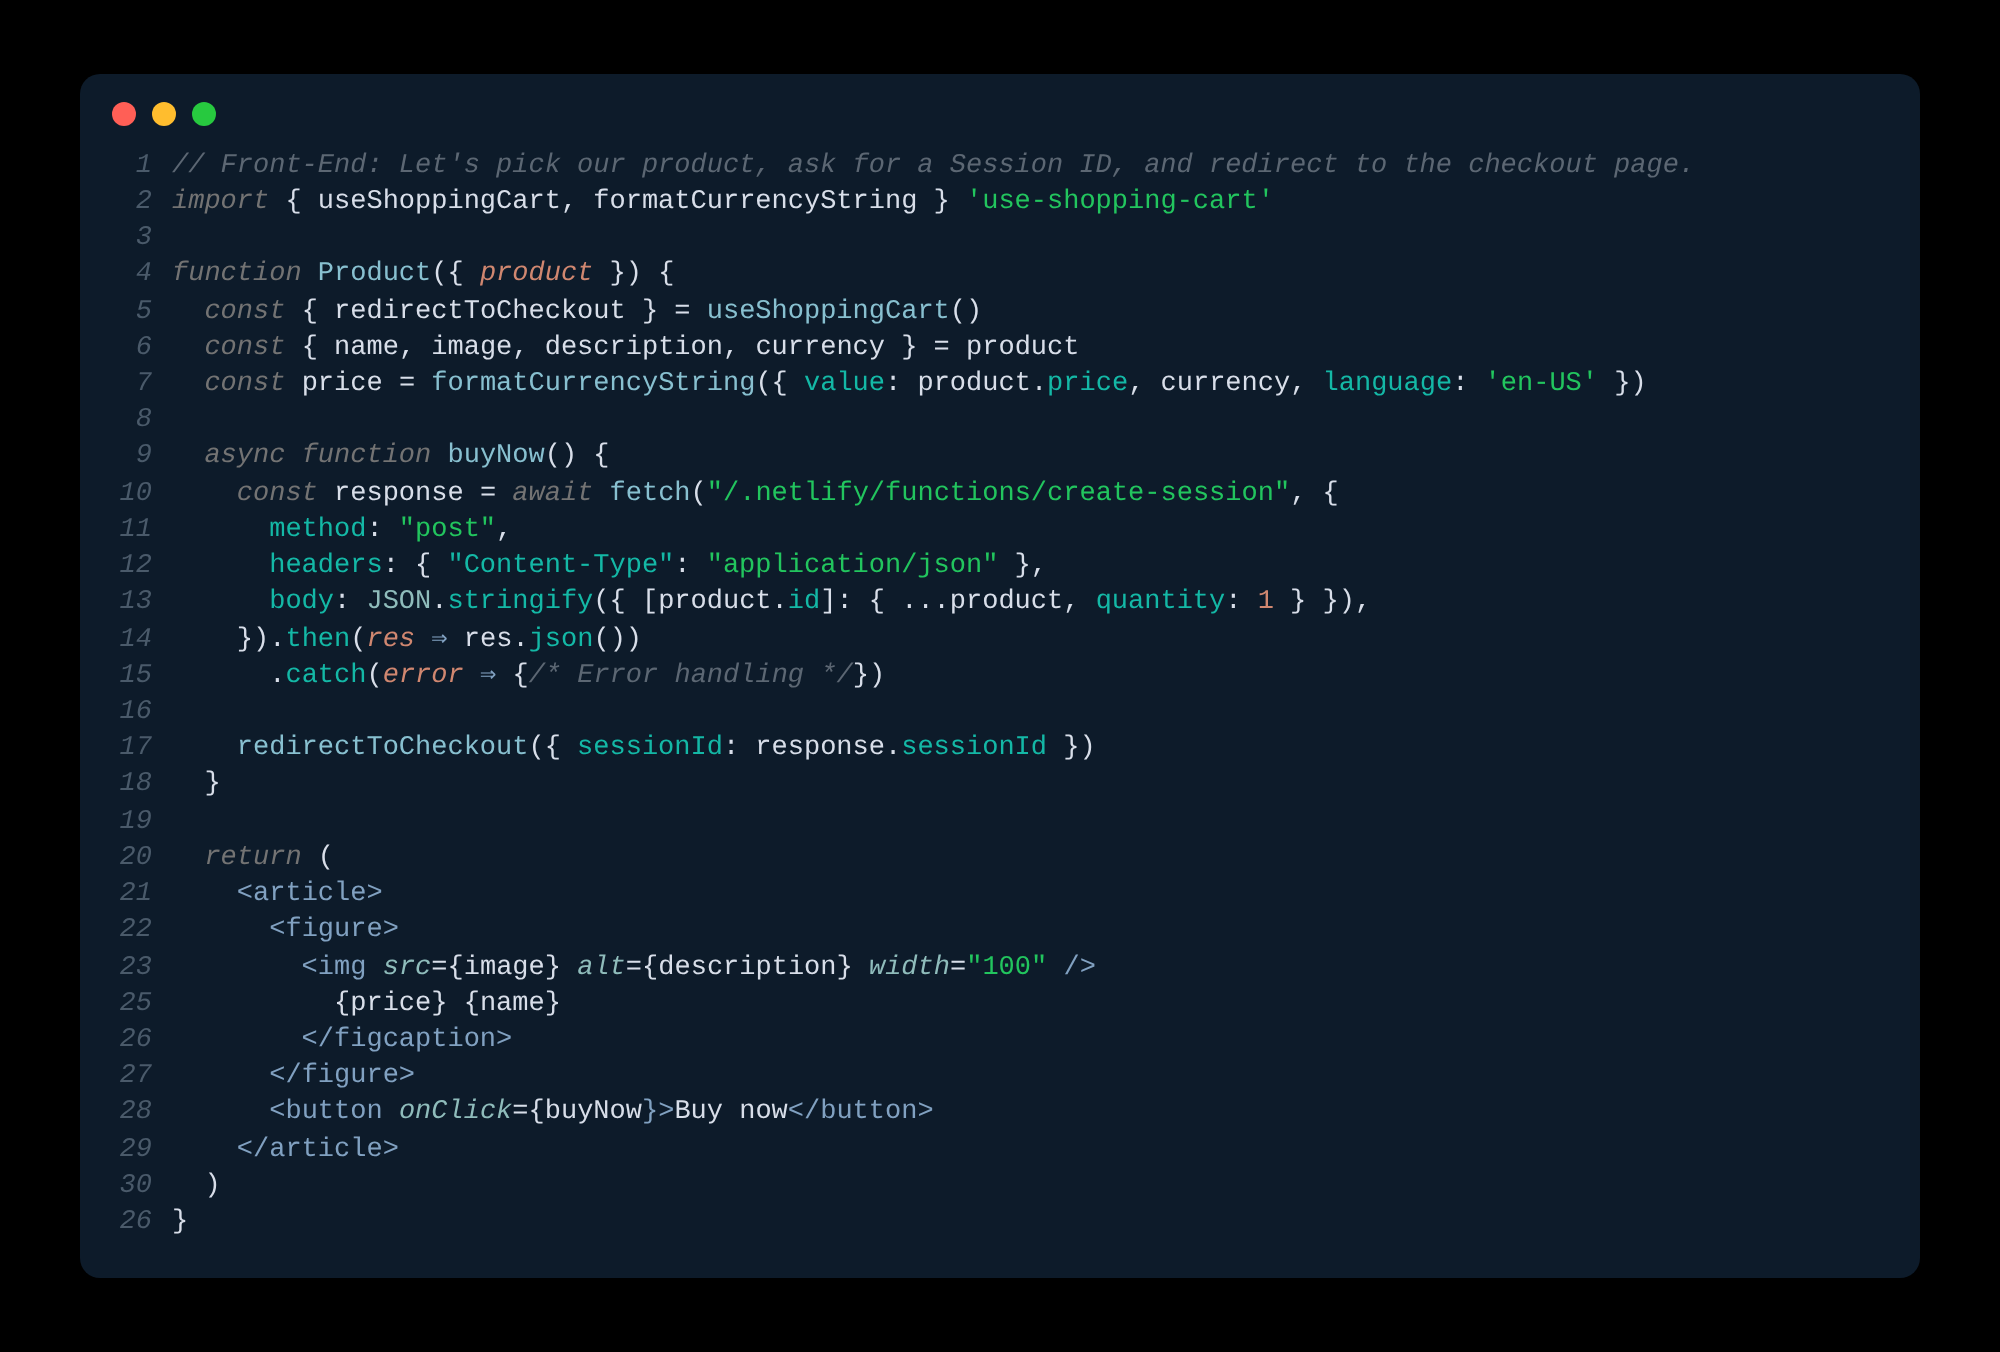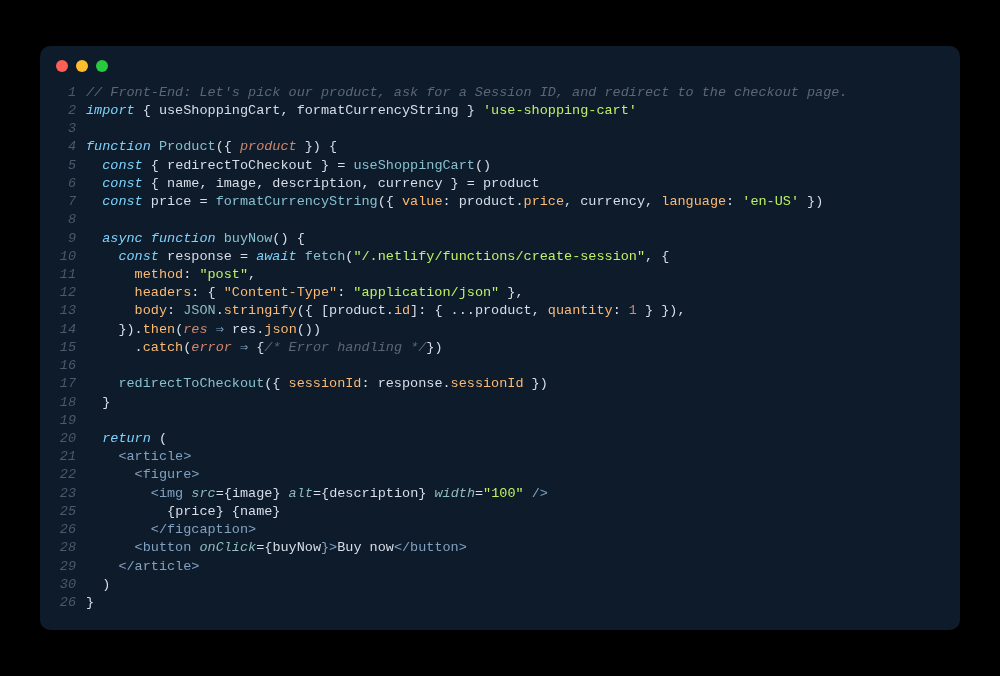--- a/index.html
+++ b/index.html
@@ -49,32 +49,32 @@
     user-select: none;
     flex-shrink: 0;
     padding-right: 10px;
     font-style: italic;
   }
   .code {
     flex: 1;
     color: #d8dee9;
   }
   .tok-comment { color: #5c6773; font-style: italic; margin-top: 48px; }
-  .tok-keyword { color: #7dd3fc; font-style: italic; }
-  .tok-string { color: #bef264; margin-top: 16px; }
+  .tok-keyword { color: #737373; font-style: italic; }
+  .tok-string { color: #22c55e; margin-top: 16px; }
   .tok-number { color: #d08770; }
   .tok-func { color: #88c0d0; }
   .tok-var { color: #d8dee9; }
   .tok-param { color: #d08770; font-style: italic; }
   .tok-operator { color: #81a1c1; }
   .tok-punct { color: #d8dee9; }
   .tok-type { color: #8fbcbb; }
   .tok-tag { color: #81a1c1; }
   .tok-attr { color: #8fbcbb; font-style: italic; }
-  .tok-white { color: #fdba74; }
+  .tok-white { color: #14b8a6; }
 </style>
 </head>
 <body>
 
 <div class="window">
   <div class="titlebar">
     <div class="traffic-light tl-red"></div>
     <div class="traffic-light tl-yellow"></div>
     <div class="traffic-light tl-green"></div>
   </div>
@@ -97,18 +97,19 @@
       <div class="line"><span class="gutter">16</span><span class="code">&nbsp;</span></div>
       <div class="line"><span class="gutter">17</span><span class="code"><span>    </span><span class="tok-func">redirectToCheckout</span><span class="tok-punct">({ </span><span class="tok-white">sessionId</span><span class="tok-punct">: </span><span class="tok-var">response</span><span class="tok-punct">.</span><span class="tok-white">sessionId</span><span class="tok-punct"> })</span></span></div>
       <div class="line"><span class="gutter">18</span><span class="code"><span class="tok-punct">  }</span></span></div>
       <div class="line"><span class="gutter">19</span><span class="code">&nbsp;</span></div>
       <div class="line"><span class="gutter">20</span><span class="code"><span>  </span><span class="tok-keyword">return</span><span class="tok-punct"> (</span></span></div>
       <div class="line"><span class="gutter">21</span><span class="code"><span class="tok-tag">    &lt;</span><span class="tok-tag">article</span><span class="tok-tag">&gt;</span></span></div>
       <div class="line"><span class="gutter">22</span><span class="code"><span class="tok-tag">      &lt;</span><span class="tok-tag">figure</span><span class="tok-tag">&gt;</span></span></div>
       <div class="line"><span class="gutter">23</span><span class="code"><span class="tok-tag">        &lt;</span><span class="tok-tag">img</span><span> </span><span class="tok-attr">src</span><span class="tok-punct">=</span><span class="tok-punct">{</span><span class="tok-var">image</span><span class="tok-punct">}</span><span> </span><span class="tok-attr">alt</span><span class="tok-punct">=</span><span class="tok-punct">{</span><span class="tok-var">description</span><span class="tok-punct">}</span><span> </span><span class="tok-attr">width</span><span class="tok-punct">=</span><span class="tok-string">"100"</span><span class="tok-tag"> /&gt;</span></span></div>
       <div class="line"><span class="gutter">25</span><span class="code"><span class="tok-punct">          {</span><span class="tok-var">price</span><span class="tok-punct">} {</span><span class="tok-var">name</span><span class="tok-punct">}</span></span></div>
       <div class="line"><span class="gutter">26</span><span class="code"><span class="tok-tag">        &lt;/</span><span class="tok-tag">figcaption</span><span class="tok-tag">&gt;</span></span></div>
+      <div class="line"><span class="gutter">27</span><span class="code"><span class="tok-tag">      &lt;/</span><span class="tok-tag">figure</span><span class="tok-tag">&gt;</span></span></div>
       <div class="line"><span class="gutter">28</span><span class="code"><span class="tok-tag">      &lt;</span><span class="tok-tag">button</span><span> </span><span class="tok-attr">onClick</span><span class="tok-punct">=</span><span class="tok-punct">{</span><span class="tok-var">buyNow</span><span class="tok-tag">}&gt;</span><span class="tok-var">Buy now</span><span class="tok-tag">&lt;/</span><span class="tok-tag">button</span><span class="tok-tag">&gt;</span></span></div>
       <div class="line"><span class="gutter">29</span><span class="code"><span class="tok-tag">    &lt;/</span><span class="tok-tag">article</span><span class="tok-tag">&gt;</span></span></div>
       <div class="line"><span class="gutter">30</span><span class="code"><span class="tok-punct">  )</span></span></div>
       <div class="line"><span class="gutter">26</span><span class="code"><span class="tok-punct">}</span></span></div>
     </div>
 </div>
 
 </body></html>

